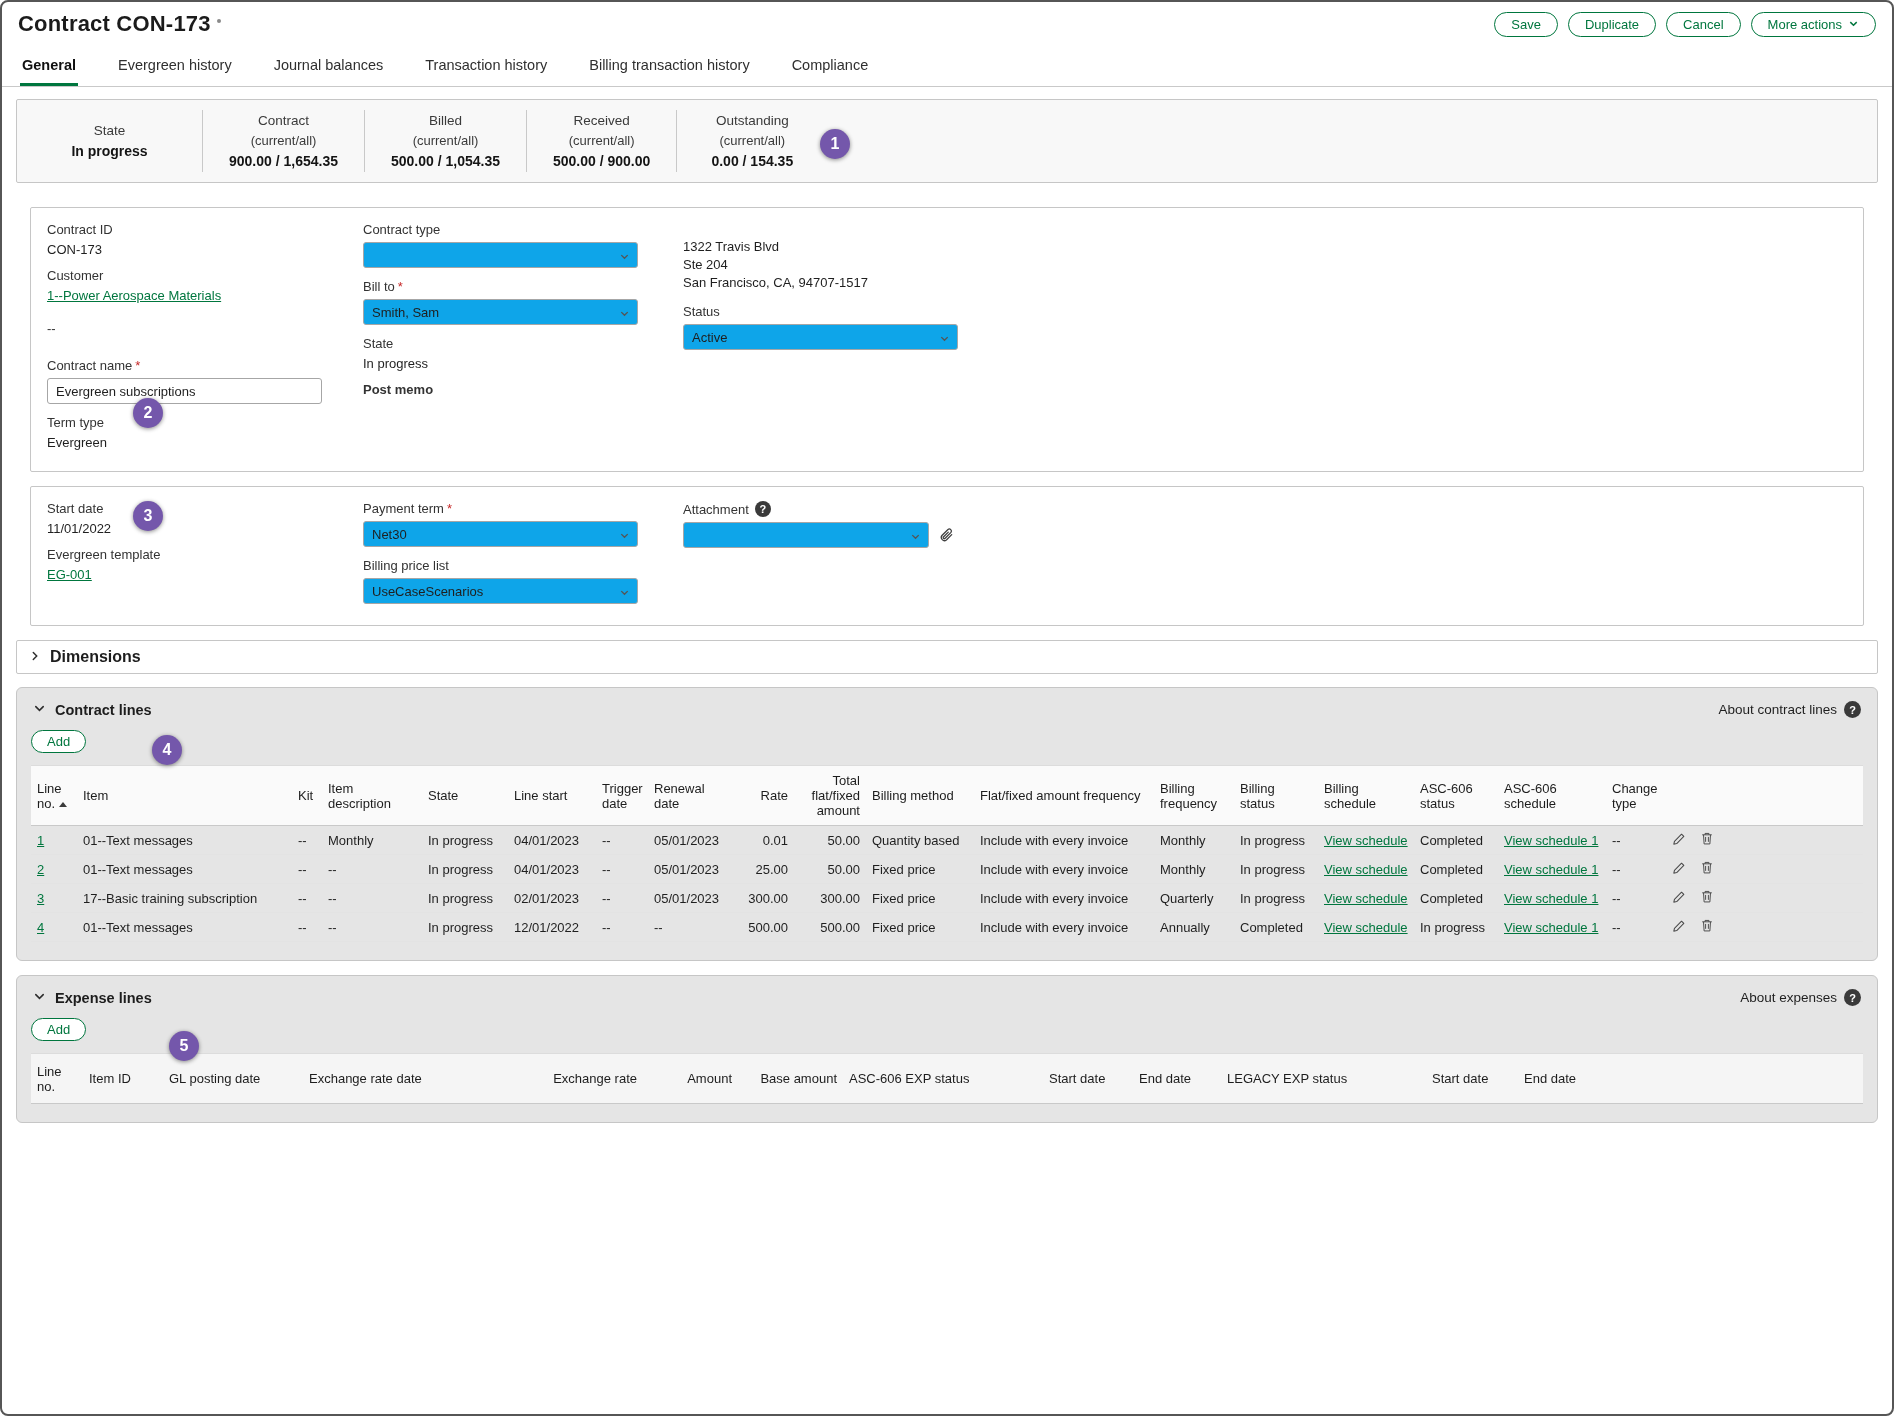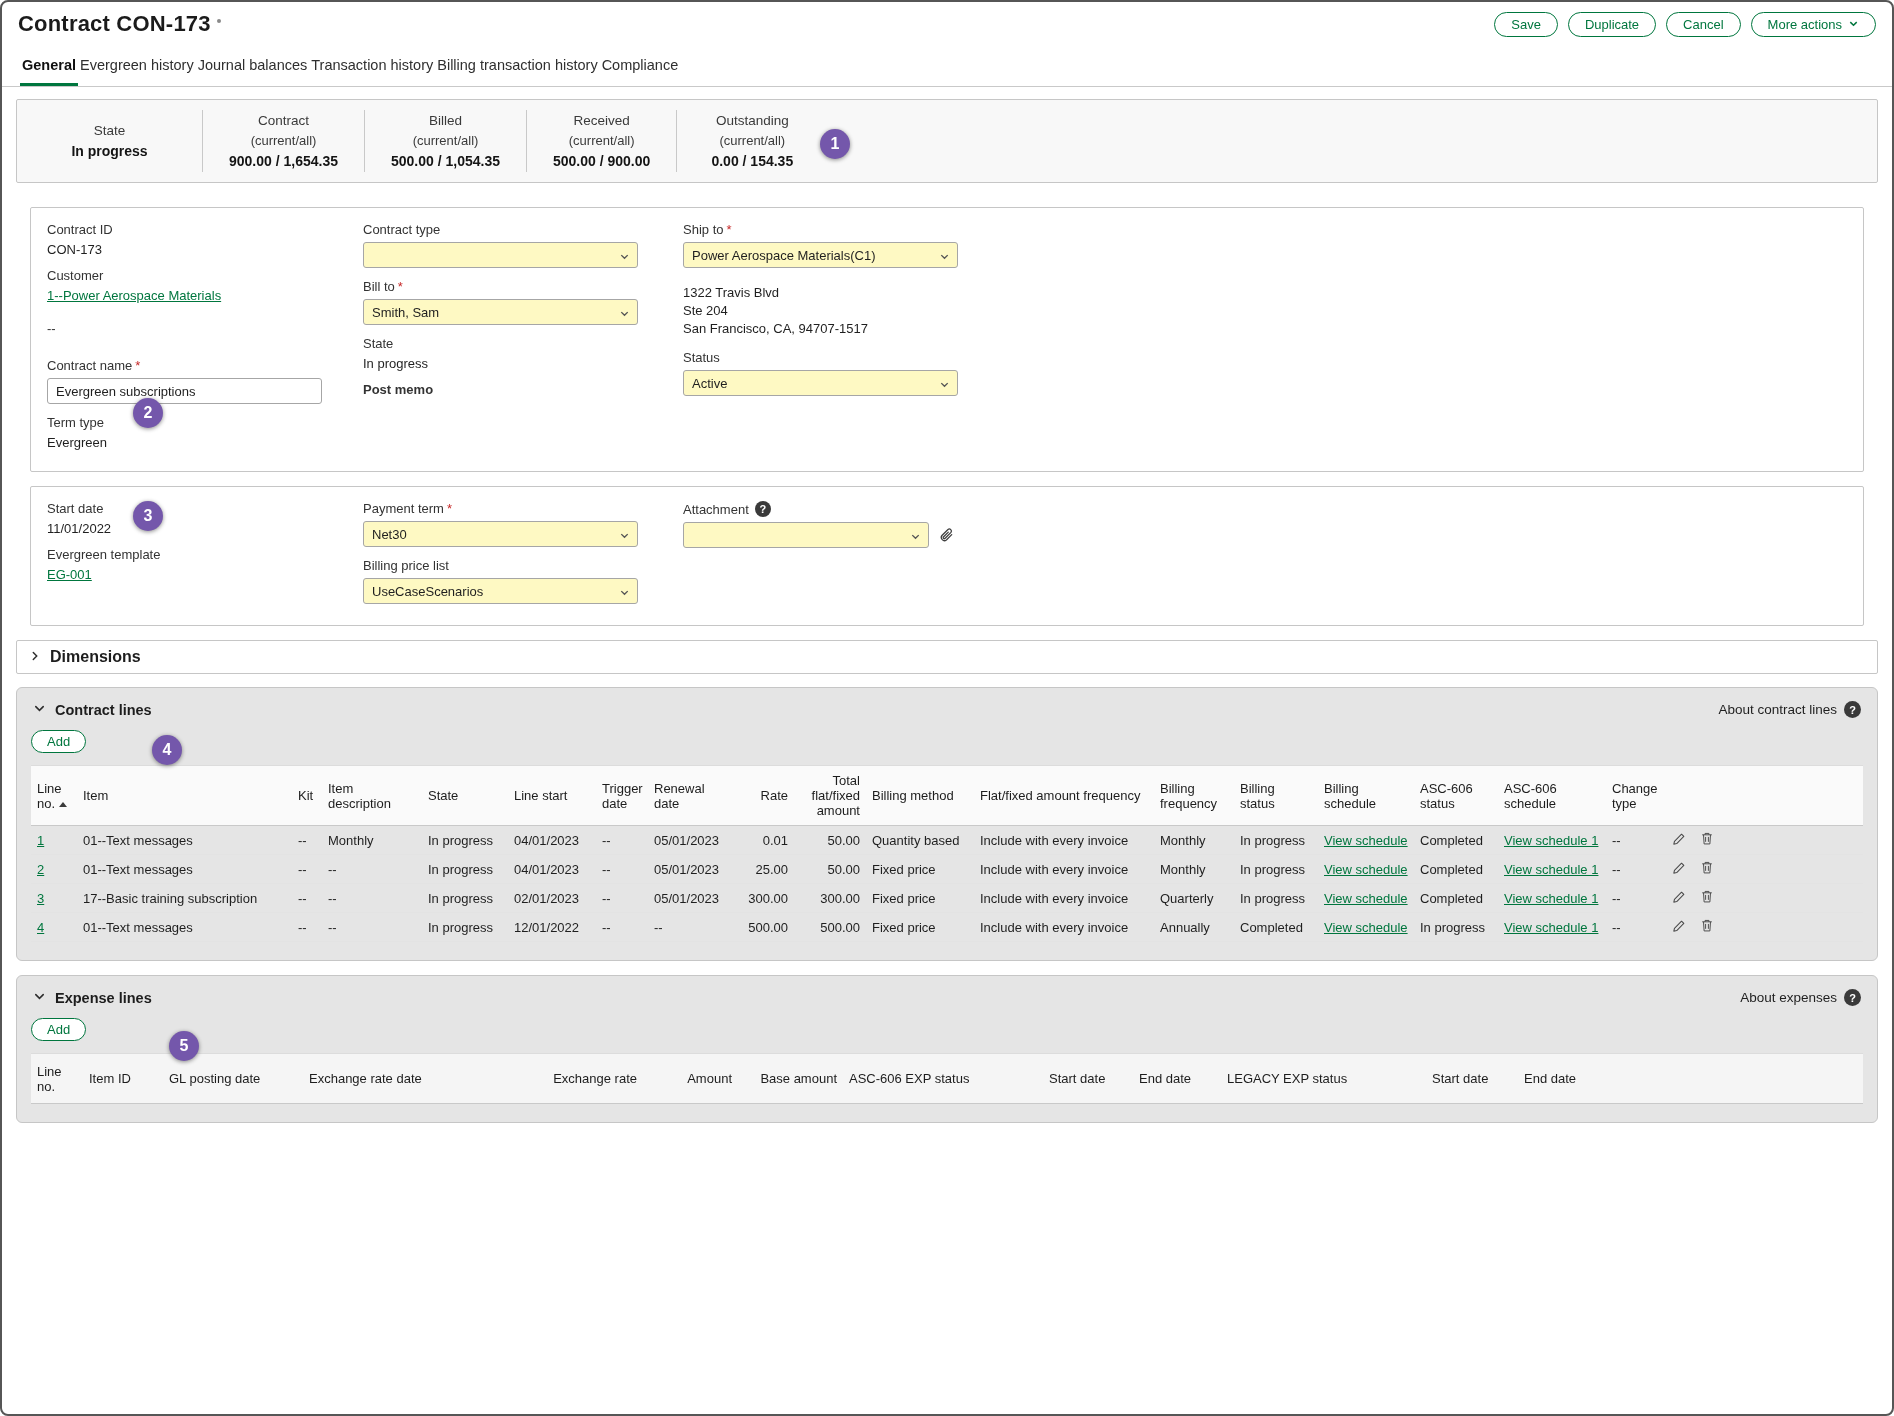--- a/index.html
+++ b/index.html
@@ -5,41 +5,41 @@
 *{box-sizing:border-box;margin:0;padding:0;}
 html,body{background:#fff;}
 body{width:1894px;height:1416px;font-family:"Liberation Sans",sans-serif;font-size:13px;color:#333;}
 .page{position:relative;width:1894px;height:1416px;background:#fff;border:2px solid #565656;border-radius:8px;overflow:hidden;}
 .topbar{display:flex;justify-content:space-between;align-items:center;padding:9px 16px 5px;}
 .title-wrap{display:flex;align-items:flex-start;}
 .title{font-size:22px;font-weight:bold;color:#1b1b1b;letter-spacing:.2px;}
 .title-dot{width:4px;height:4px;background:#8a8a8a;border-radius:50%;display:inline-block;margin:8px 0 0 6px;}
 .btns{display:flex;gap:10px;align-items:center;}
 .btn{display:inline-flex;align-items:center;gap:6px;border:1.5px solid #00763e;color:#00763e;background:#fff;border-radius:15px;padding:4px 16px;font:13px "Liberation Sans",sans-serif;cursor:pointer;}
-.tabs{display:flex;padding:2px 18px 0;border-bottom:1px solid #c9c9c9;}
+.tabs{display:flex;gap:38px;padding:2px 18px 0;border-bottom:1px solid #c9c9c9;}
 .tab{padding:13px 2px 10px;font-size:14.5px;color:#2f2f2f;cursor:pointer;border-bottom:3px solid transparent;white-space:nowrap;}
 .tab.active{font-weight:bold;color:#101010;border-bottom-color:#00763e;}
 .summary{position:relative;margin:12px 14px 24px;border:1px solid #c6c6c6;border-radius:2px;background:#f8f8f8;display:flex;align-items:stretch;height:84px;}
 .sum-seg{display:flex;flex-direction:column;justify-content:center;text-align:center;padding:0 26px;border-right:1px solid #c9c9c9;min-width:150px;margin:10px 0;}
 .sum-seg:last-child{border-right:none;}
 .sum-label{font-size:13.5px;color:#3a3a3a;margin-bottom:5px;}
 .sum-sub{font-size:13px;color:#3a3a3a;margin-bottom:5px;}
 .sum-value{font-size:14px;font-weight:bold;color:#141414;}
 .box{margin:0 28px 14px;border:1px solid #c6c6c6;border-radius:2px;background:#fff;padding:14px 16px 10px;}
 .form-cols{display:flex;}
 .fcol1{width:316px;}
 .fcol2{width:320px;}
 .fcol3{width:350px;}
 .fgroup{margin-bottom:11px;}
 .flabel{color:#333;margin-bottom:5px;}
 .flabel.bold{font-weight:bold;}
 .fvalue{color:#1f1f1f;}
 .req{color:#c62828;margin-left:3px;}
 .tinput{width:275px;height:26px;border:1px solid #a6a6a6;border-radius:3px;padding:0 8px;font:13px "Liberation Sans",sans-serif;color:#1f1f1f;background:#fff;}
-.fselect{width:275px;height:26px;border:1px solid #a6a6a6;border-radius:3px;background:#fef9c3;position:relative;display:flex;align-items:center;padding:0 24px 0 8px;cursor:pointer;color:#1f1f1f;}
+.fselect{width:275px;height:26px;border:1px solid #a6a6a6;border-radius:3px;background:#0ea5e9;position:relative;display:flex;align-items:center;padding:0 24px 0 8px;cursor:pointer;color:#1f1f1f;}
 .fselect .chev{position:absolute;right:7px;top:7px;}
 .glink{color:#00763e;text-decoration:underline;cursor:pointer;}
 .addr{line-height:18px;margin:0 0 12px;color:#1f1f1f;}
 .collapse-bar{margin:0 14px 13px;border:1px solid #c6c6c6;border-radius:2px;background:#fff;padding:7px 12px;display:flex;align-items:center;gap:9px;cursor:pointer;}
 .collapse-title{font-weight:bold;font-size:16px;color:#1d1d1d;}
 .section-box{margin:0 14px 14px;border:1px solid #c6c6c6;border-radius:6px;background:#e5e5e5;padding:10px 14px 18px;}
 .section-head{display:flex;align-items:center;justify-content:space-between;padding:3px 2px 12px;}
 .section-title-wrap{display:flex;align-items:center;gap:9px;cursor:pointer;}
 .section-title{font-weight:bold;font-size:14.5px;color:#1d1d1d;}
 .about{display:flex;align-items:center;gap:7px;font-size:13.5px;color:#1f1f1f;cursor:pointer;}
@@ -175,29 +175,20 @@
         <div class="fgroup">
           <div class="flabel">State</div>
           <div class="fvalue">In progress</div>
         </div>
         <div class="fgroup">
           <div class="flabel bold">Post memo</div>
         </div>
       </div>
 
       <div class="fcol3">
-        <div class="fgroup">
-          <div class="flabel"><span>Ship to</span><span class="req">*</span></div>
-          <div class="fselect">
-            <span>Power Aerospace Materials(C1)</span>
-            <span class="chev"><svg width="11" height="11" viewBox="0 0 12 12">
-                  <path d="M2.5 4.5L6 8l3.5-3.5" fill="none" stroke="#555" stroke-width="1.5"></path>
-                </svg></span>
-          </div>
-        </div>
         <div class="addr" style="margin-top:16px;">
           <div>1322 Travis Blvd</div>
           <div>Ste 204</div>
           <div>San Francisco, CA, 94707-1517</div>
         </div>
         <div class="fgroup">
           <div class="flabel">Status</div>
           <div class="fselect">
             <span>Active</span>
             <span class="chev"><svg width="11" height="11" viewBox="0 0 12 12">

